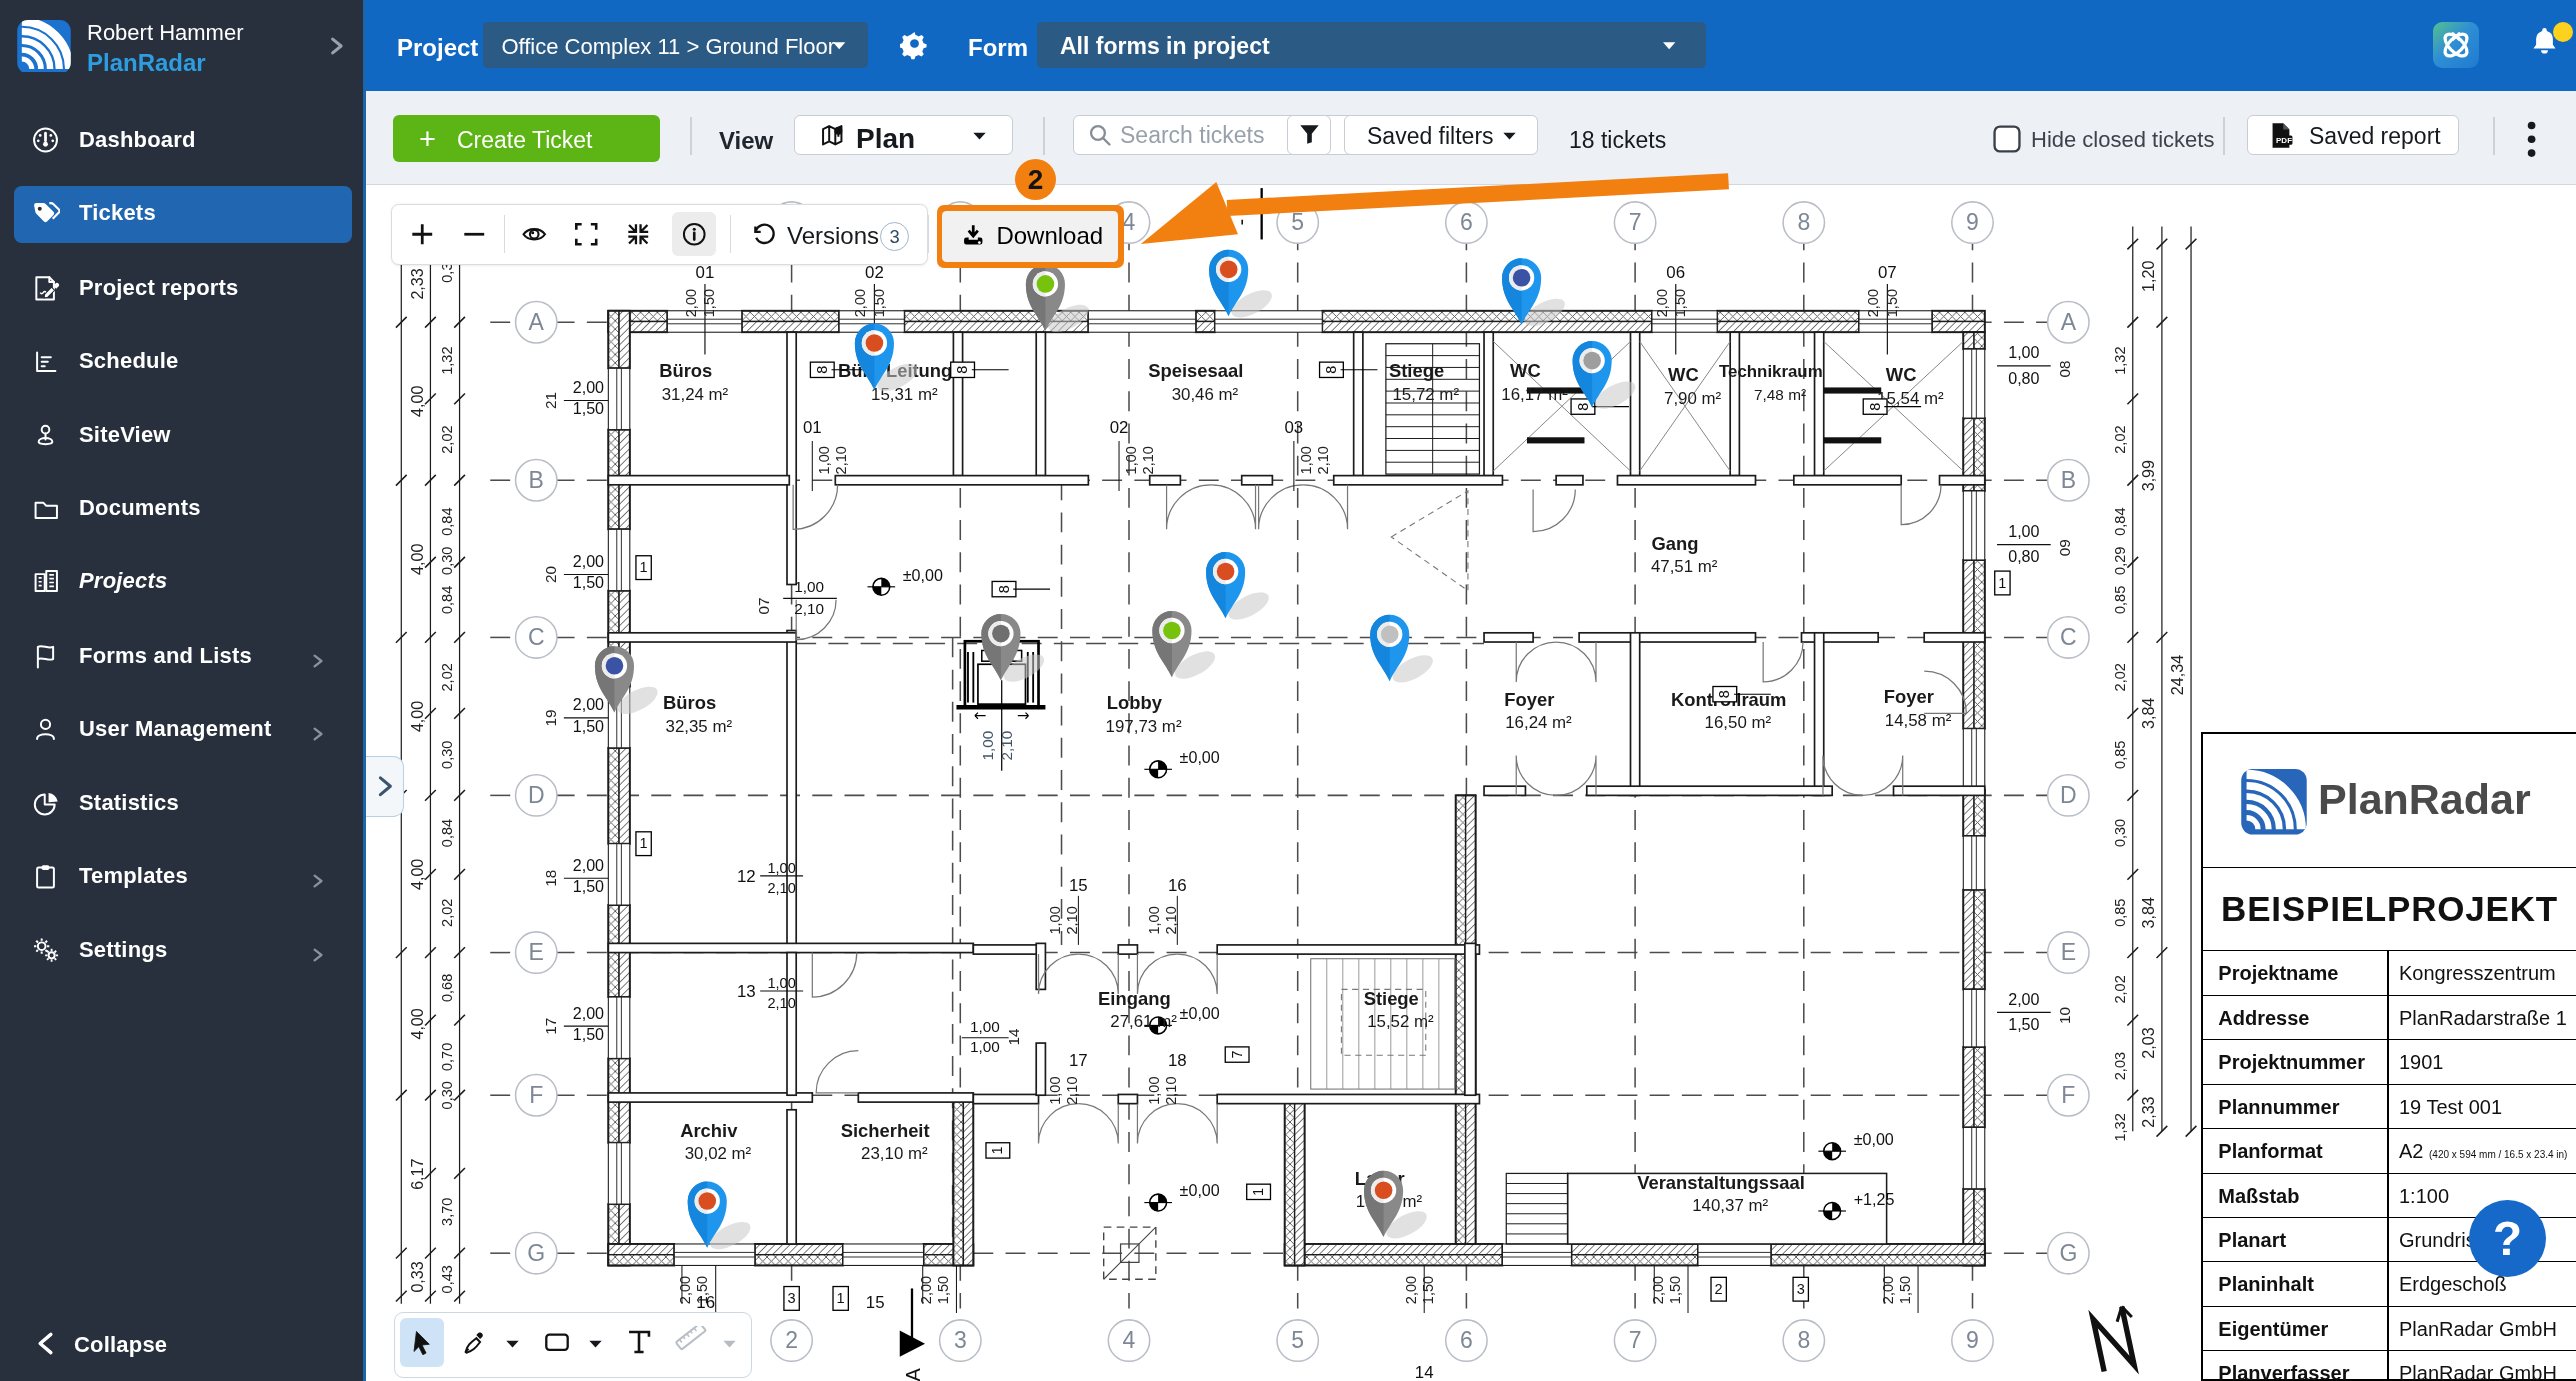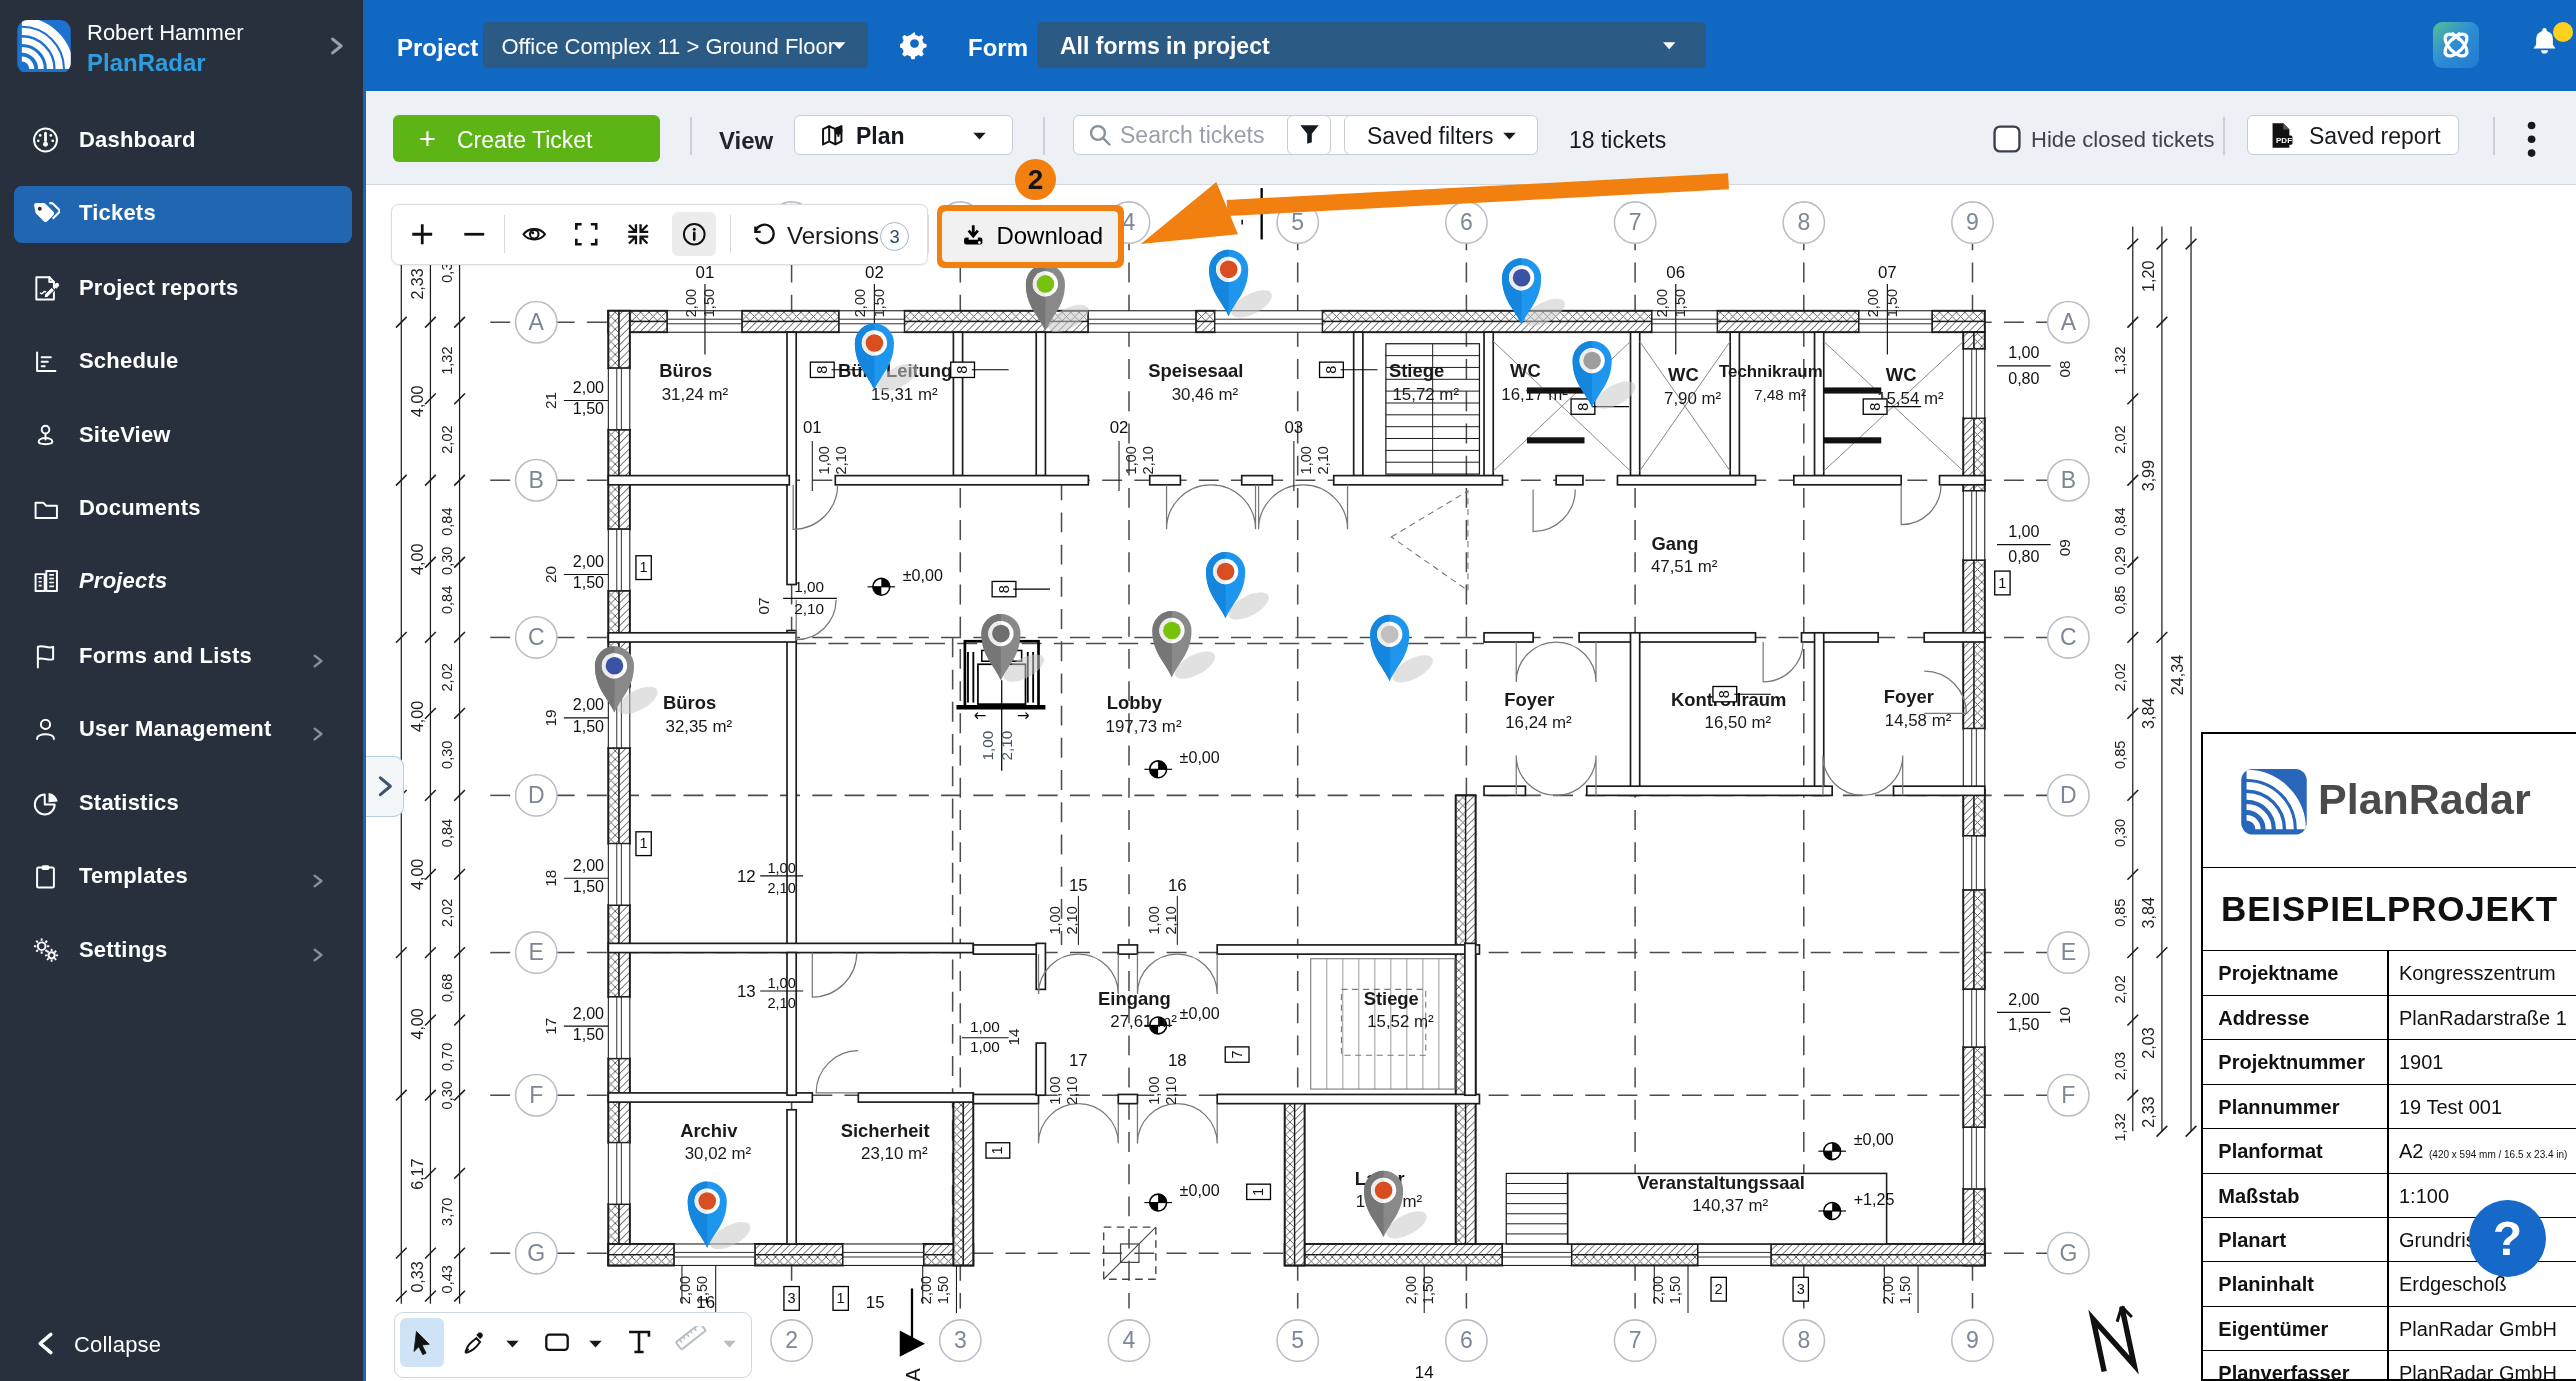--- a/index.html
+++ b/index.html
@@ -175,21 +175,21 @@
       <div class="tx">Settings</div>
       <div class="chev"><svg width="15.3" height="15.3" viewBox="0 0 20 20" style="">
           <path d="M6 3 L15 10 L6 17" stroke="#8a919c" stroke-width="3" fill="none" stroke-linecap="round" stroke-linejoin="round"></path>
         </svg></div>
     </div>
 
   <div class="sbitem" style="top:1318px;">
     <div class="ic" style="left:34px;"><svg width="23" height="26" viewBox="0 0 30 34" style="">
           <path d="M22 5 L8 17 L22 29" stroke="#fff" stroke-width="4.5" fill="none" stroke-linecap="round" stroke-linejoin="round"></path>
         </svg></div>
-    <div class="tx" style="left:74px;font-weight:400;font-size:22px;">Collapse</div>
+    <div class="tx" style="left:74px;font-weight:700;font-size:22px;">Collapse</div>
   </div>
 </div>
 <div id="topbar">
  <div class="abs" style="left:31px;top:34px;color:#fff;font-size:24px;font-weight:700;">Project</div>
  <div class="tbdrop" style="left:117px;width:385px;">
    <div class="abs" style="left:18.4px;top:11.5px;font-size:22px;">Office Complex 11 &gt; Ground Floor</div>
    <div class="abs" style="left:347px;top:14.6px;"><svg width="18.4" height="18.4" viewBox="0 0 24 24" style="">
           <path d="M4 7 L12 16 L20 7 Z" fill="#fff"></path>
         </svg></div>
  </div>
@@ -1048,21 +1048,21 @@
   <div class="abs" style="left:64px;top:11.5px;color:#fff;font-size:23px;">Create Ticket</div>
 </div>
 <div class="vsep" style="left:690px;"></div>
 <div class="abs" style="left:719px;top:127px;font-size:24px;font-weight:700;color:#20262e;">View</div>
 <div class="wbtn" style="left:794px;width:219px;">
   <div class="abs" style="left:24.5px;top:7px;"><svg width="24.5" height="24.5" viewBox="0 0 32 32" style="">
         <path d="M4 8 L12 4 L20 8 L28 4 V24 L20 28 L12 24 L4 28 Z M12 4 v20 M20 8 v20" stroke="#111" stroke-width="2.6" fill="none" stroke-linejoin="round"></path>
         <circle cx="24" cy="10" r="5.2" fill="#111"></circle>
         <path d="M24 10 v8" stroke="#111" stroke-width="2.6"></path>
       </svg></div>
-  <div class="abs" style="left:61px;top:7px;font-size:23px;font-weight:700;color:#16191d;text-align:right;">Plan</div>
+  <div class="abs" style="left:61px;top:7px;font-size:28px;font-weight:700;color:#16191d;text-align:right;">Plan</div>
   <div class="abs" style="left:176px;top:11.5px;"><svg width="17" height="17" viewBox="0 0 22 22" style="">
         <path d="M3 6 L11 15 L19 6 Z" fill="#16191d"></path>
       </svg></div>
 </div>
 <div class="vsep" style="left:1043px;"></div>
 <div class="wbtn" style="left:1073px;width:360px;">
   <div class="abs" style="left:14px;top:7px;"><svg width="23" height="23" viewBox="0 0 30 30" style="">
         <circle cx="13" cy="13" r="9" stroke="#868e98" stroke-width="3" fill="none"></circle>
         <line x1="20" y1="20" x2="28" y2="28" stroke="#868e98" stroke-width="3" stroke-linecap="round"></line>
       </svg></div>

